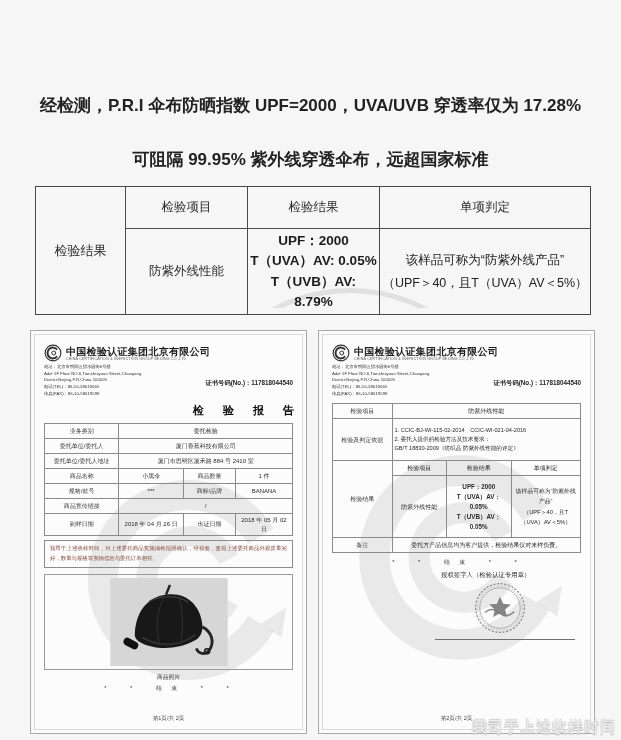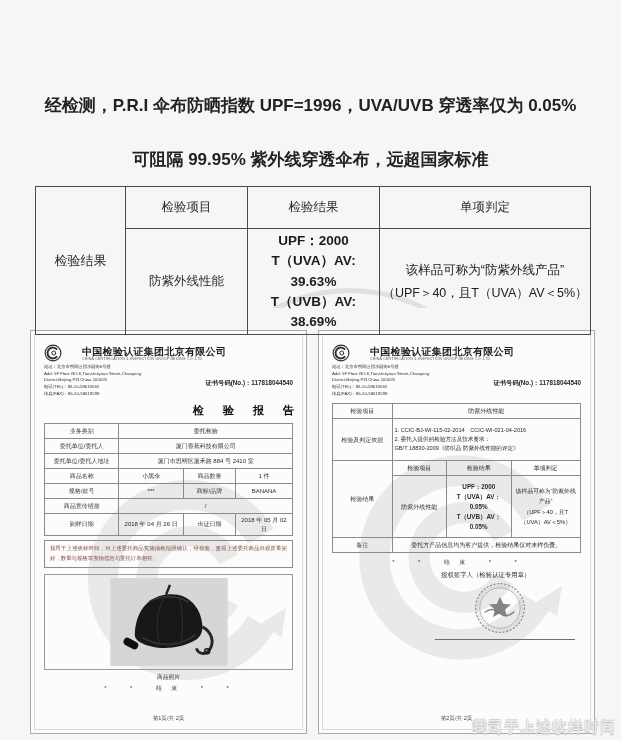--- a/index.html
+++ b/index.html
@@ -33,21 +33,21 @@
 
   
   .cert { position:absolute; top:330px; width:277px; height:404px; background:#fbfbfb;
     border:1px solid #a9a9a9; }
   .cert-left  { left:30px; }
   .cert-right { left:318px; }
   .cert-inner { position:absolute; inset:3px; border:1px solid #dadada; overflow:hidden; background:#fcfcfc; }
 
   .cwm { position:absolute; z-index:1; }
 
-  .c-head { display:flex; align-items:center; gap:20px; margin:9px 9px 1px; position:relative; z-index:2; }
+  .c-head { display:flex; align-items:center; gap:4px; margin:9px 9px 1px; position:relative; z-index:2; }
   .logo-svg { width:18px; height:18px; flex:0 0 auto; }
   .co-cn { font-size:10px; font-weight:700; color:#1b1b1b; letter-spacing:.3px; line-height:1.1; }
   .co-en { font-size:3.6px; color:#555; letter-spacing:.2px; }
 
   .head-row { display:flex; justify-content:space-between; align-items:flex-start; margin:2px 9px 0; position:relative; z-index:2; }
   .addr div { font-size:4.3px; color:#333; line-height:1.55; }
   .certno { font-size:6.3px; font-weight:700; color:#1f1f1f; margin-top:15px; white-space:nowrap; }
 
   .rpt-title { text-align:right; font-size:11px; font-weight:700; letter-spacing:8px; color:#111;
     margin:6px 0 5px; position:relative; z-index:2; }
@@ -83,21 +83,21 @@
   
   .site-wm { position:absolute; right:5px; bottom:3px; font-size:15px; font-weight:700;
     color:rgba(236,236,236,.95); letter-spacing:1px; z-index:6;
     text-shadow:0 1px 1px #b9b9b9, 0 -1px 1px #cfcfcf; }
 </style>
 </head>
 <body>
 
 <div class="page">
 
-  <p class="sub l1">经检测，P.R.I 伞布防晒指数 UPF=1996，UVA/UVB 穿透率仅为 0.05%</p>
+  <p class="sub l1">经检测，P.R.I 伞布防晒指数 UPF=2000，UVA/UVB 穿透率仅为 17.28%</p>
   <p class="sub l2">可阻隔 99.95% 紫外线穿透伞布，远超国家标准</p>
 
   <div class="wm-wrap">
       <div class="wm-circle"></div>
     </div>
 
   <table class="summary">
     <colgroup>
         <col style="width:90px">
         <col style="width:122px">
@@ -108,22 +108,22 @@
         <tr>
       <td rowspan="2" class="sum-lbl">检验结果</td>
       <td class="sum-h">检验项目</td>
       <td class="sum-h">检验结果</td>
       <td class="sum-h">单项判定</td>
     </tr>
     <tr>
       <td class="sum-item">防紫外线性能</td>
       <td class="sum-res">
         <div>UPF：2000</div>
-        <div>T（UVA）AV: 39.63%</div>
-        <div>T（UVB）AV: 38.69%</div>
+        <div>T（UVA）AV: 0.05%</div>
+        <div>T（UVB）AV: 8.79%</div>
       </td>
       <td class="sum-jud">
         <div>该样品可称为“防紫外线产品”</div>
         <div>（UPF＞40，且T（UVA）AV＜5%）</div>
       </td>
     </tr>
   </tbody>
     </table>
 
   <div class="cert cert-left">

